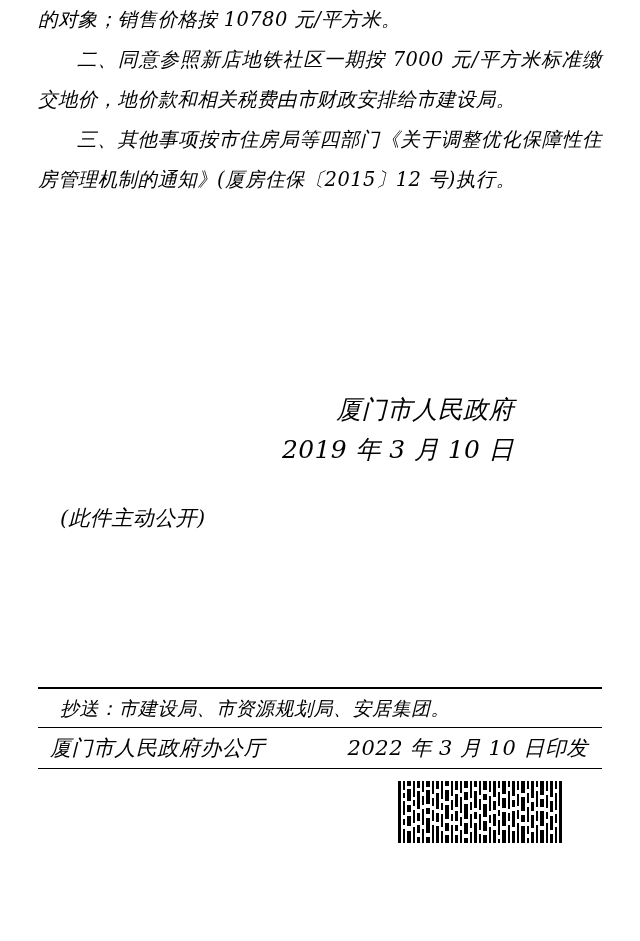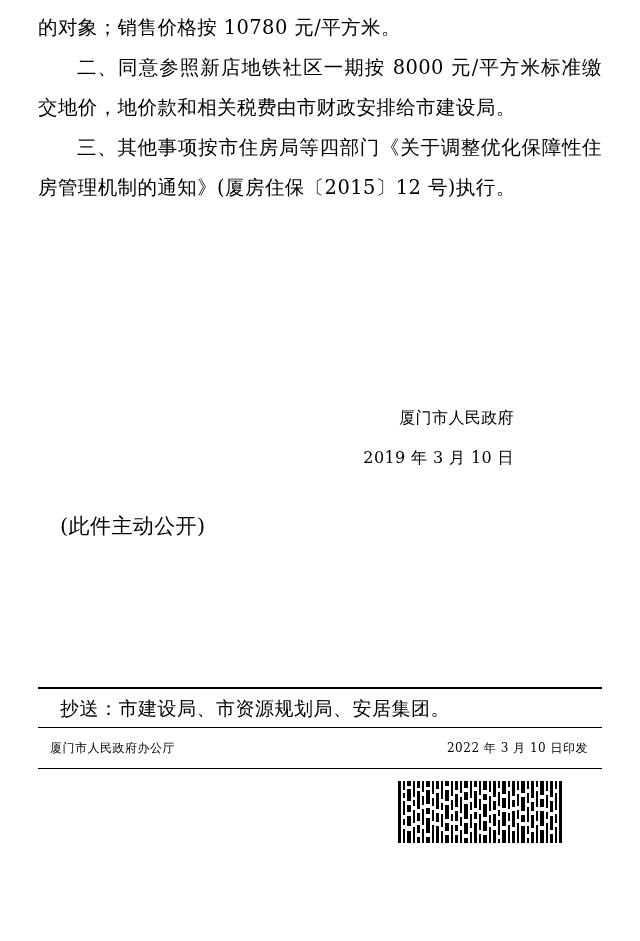--- a/index.html
+++ b/index.html
@@ -13,21 +13,22 @@
     position: relative;
     font-family: "DejaVu Serif", "Liberation Serif", serif;
     color: #000000;
     overflow: hidden;
   }
   .page {
     position: relative;
     width: 640px;
     height: 797px;
     box-sizing: border-box;
-    padding: 8px 38px;
+    padding: 0 38px;
+    font-style: italic;
   }
   .body-text {
     font-size: 19.5px;
     line-height: 40px;
     letter-spacing: 0.4px;
     text-align: justify;
     text-justify: inter-ideograph;
   }
   .para {
     margin: 0;
@@ -35,21 +36,21 @@
   .indent {
     text-indent: 2em;
   }
   .spacer-lg {
     height: 180px;
   }
   .signature-block {
     margin-top: 10px;
     text-align: right;
     padding-right: 88px;
-    font-size: 16px;
+    font-size: 25px;
     line-height: 40px;
     letter-spacing: 0.4px;
   }
   .sig-line {
     display: block;
   }
   .disclosure {
     margin-top: 28px;
     font-size: 21px;
     line-height: 40px;
@@ -75,21 +76,21 @@
   .cc-line {
     font-size: 19px;
     line-height: 38px;
     padding-left: 22px;
     letter-spacing: 0.5px;
   }
   .footer-row {
     display: flex;
     justify-content: space-between;
     align-items: flex-end;
-    font-size: 12px;
+    font-size: 21px;
     line-height: 40px;
     letter-spacing: 0.5px;
     padding: 0 14px 0 12px;
   }
   .barcode-wrap {
     position: absolute;
     right: 38px;
     bottom: -76px;
     width: 168px;
     height: 66px;
@@ -107,21 +108,21 @@
     height: 220px;
   }
 </style>
 </head>
 <body>
 
 <div class="page">
 
   <div class="body-text">
     <p class="para">的对象；销售价格按 10780 元/平方米。</p>
-    <p class="para indent">二、同意参照新店地铁社区一期按 8000 元/平方米标准缴交地价，地价款和相关税费由市财政安排给市建设局。</p>
+    <p class="para indent">二、同意参照新店地铁社区一期按 7000 元/平方米标准缴交地价，地价款和相关税费由市财政安排给市建设局。</p>
     <p class="para indent">三、其他事项按市住房局等四部门《关于调整优化保障性住房管理机制的通知》(厦房住保〔2015〕12 号)执行。</p>
   </div>
 
   <div class="spacer-lg"></div>
 
   <div class="signature-block">
     <span class="sig-line">厦门市人民政府</span>
     <span class="sig-line">2019 年 3 月 10 日</span>
   </div>
 

